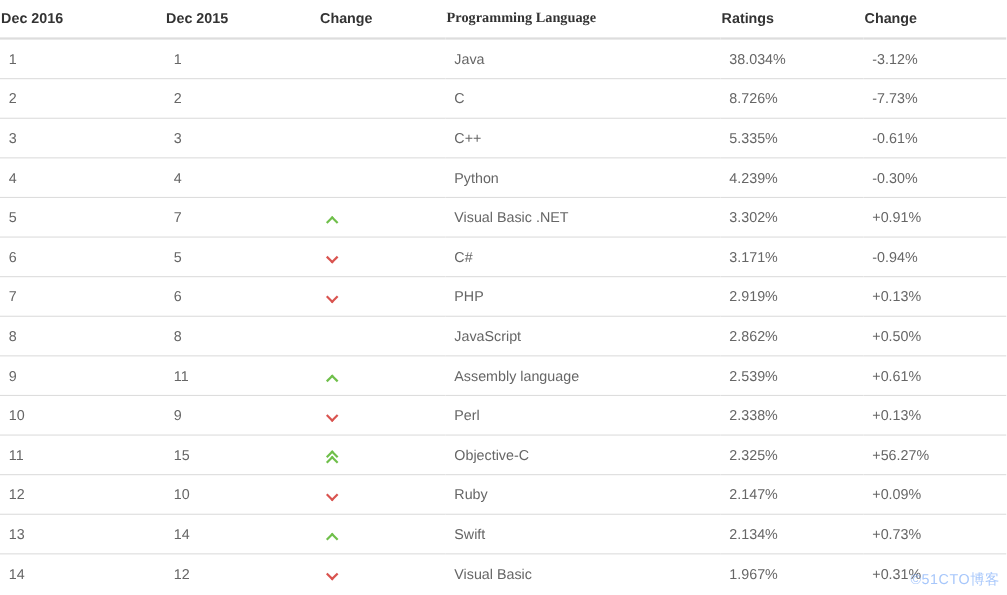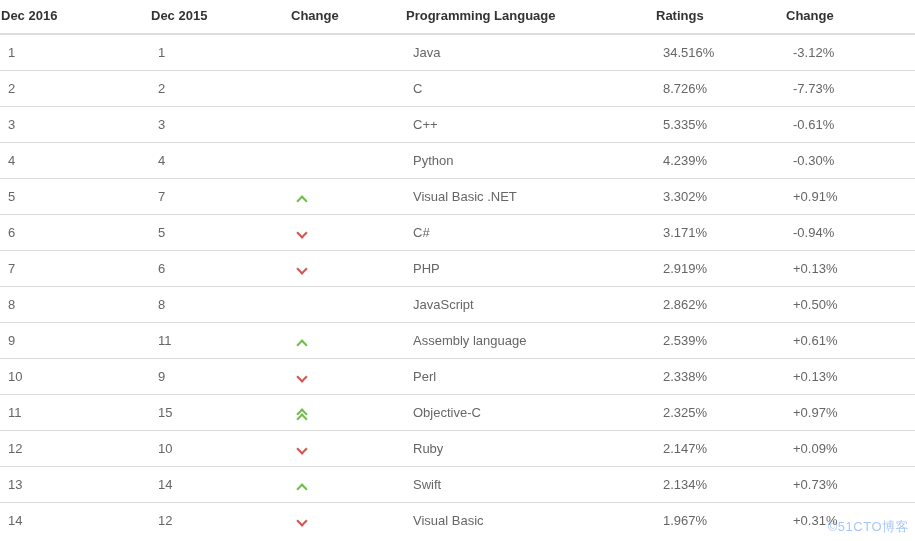--- a/index.html
+++ b/index.html
@@ -26,21 +26,21 @@
   }
   td {
     padding: 10px 8px;
     border-top: 1px solid #ddd;
     color: #666;
     vertical-align: middle;
   }
   .col-dec2016 { width: 150px; }
   .col-dec2015 { width: 140px; }
   .col-change1 { width: 115px; }
-  .col-lang    { width: 250px; }
+  .col-lang    { width: 250px; font-family: Liberation Serif, serif; }
   .col-ratings { width: 130px; }
   .col-change2 { width: 130px; }
   .chev {
     display: inline-block;
     width: 10px;
     height: 6px;
     position: relative;
   }
   .chev::before {
     content: "";
@@ -85,21 +85,21 @@
       <th class="col-ratings">Ratings</th>
       <th class="col-change2">Change</th>
     </tr>
   </thead>
   <tbody id="tbody">
       <tr>
         <td>1</td>
         <td>1</td>
         <td></td>
         <td>Java</td>
-        <td>34.516%</td>
+        <td>38.034%</td>
         <td>-3.12%</td>
       </tr>
       <tr>
         <td>2</td>
         <td>2</td>
         <td></td>
         <td>C</td>
         <td>8.726%</td>
         <td>-7.73%</td>
       </tr>
@@ -166,21 +166,21 @@
         <td>Perl</td>
         <td>2.338%</td>
         <td>+0.13%</td>
       </tr>
       <tr>
         <td>11</td>
         <td>15</td>
         <td><span class="chev-stack"><span class="chev up"></span><span class="chev up"></span></span></td>
         <td>Objective-C</td>
         <td>2.325%</td>
-        <td>+0.97%</td>
+        <td>+56.27%</td>
       </tr>
       <tr>
         <td>12</td>
         <td>10</td>
         <td><span class="chev down"></span></td>
         <td>Ruby</td>
         <td>2.147%</td>
         <td>+0.09%</td>
       </tr>
       <tr>

